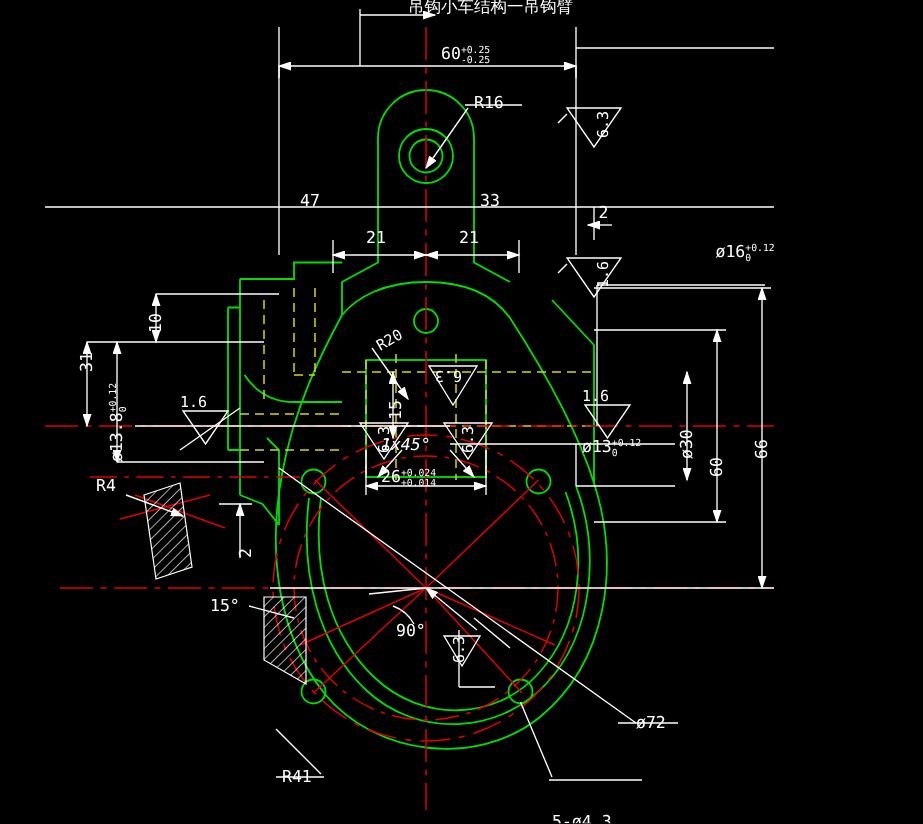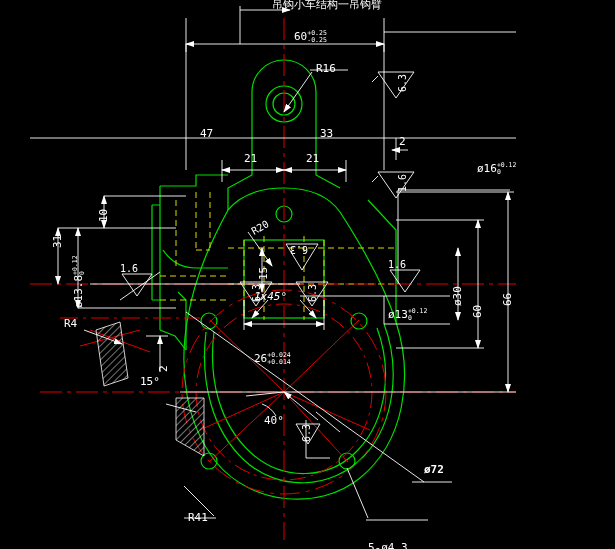--- a/index.html
+++ b/index.html
@@ -248,47 +248,47 @@
     <span>ø16</span><span class="tol"><span>+0.12</span><span>0</span></span>
   </div>
 
   <div class="lbl rot90" style="left:52px;top:248px;">31</div>
   <div class="lbl rot90" style="left:72px;top:308px;">
     <span>ø13.8</span><span class="tol"><span>+0.12</span><span>0</span></span>
   </div>
 
   <div class="lbl rot90" style="left:98px;top:222px;">10</div>
 
-  <div class="lbl" style="left:388px;top:308px;">
+  <div class="lbl" style="left:388px;top:292px;">
     <span>ø13</span><span class="tol"><span>+0.12</span><span>0</span></span>
   </div>
 
   <div class="lbl rot90" style="left:452px;top:306px;">ø30</div>
   <div class="lbl rot90" style="left:472px;top:318px;">60</div>
   <div class="lbl rot90" style="left:502px;top:306px;">66</div>
   <div class="lbl rot90" style="left:540px;top:264px;">100</div>
 
   <div class="lbl" style="left:64px;top:318px;">R4</div>
   <div class="lbl rot90" style="left:158px;top:372px;">2</div>
-  <div class="lbl" style="left:140px;top:376px;">15°</div>
+  <div class="lbl" style="left:140px;top:398px;">15°</div>
 
   <div class="lbl sm rotm30" style="left:250px;top:228px;">R20</div>
   <div class="lbl rot90" style="left:258px;top:280px;">15</div>
 
   <div class="lbl" style="left:254px;top:291px;font-style:italic;">1x45°</div>
 
-  <div class="lbl" style="left:254px;top:312px;margin-top:40px;">
+  <div class="lbl" style="left:254px;top:312px;">
     <span>26</span><span class="tol"><span>+0.024</span><span>+0.014</span></span>
   </div>
 
-  <div class="lbl" style="left:264px;top:415px;">40°</div>
+  <div class="lbl" style="left:264px;top:415px;">90°</div>
 
   <div class="lbl" style="left:188px;top:512px;">R41</div>
   <div class="lbl" style="left:368px;top:514px;margin-top:28px;">5-ø4.3</div>
-  <div class="lbl" style="left:424px;top:464px;font-weight:bold;">ø72</div>
+  <div class="lbl" style="left:424px;top:476px;">ø72</div>
 
   <div class="lbl sm rot90" style="left:398px;top:92px;">6.3</div>
   <div class="lbl sm rot90" style="left:398px;top:192px;">1.6</div>
   <div class="lbl sm" style="left:120px;top:264px;">1.6</div>
   <div class="lbl sm" style="left:388px;top:260px;">1.6</div>
   <div class="lbl sm rot180" style="left:290px;top:244px;">6.3</div>
   <div class="lbl sm rot90" style="left:252px;top:302px;">6.3</div>
   <div class="lbl sm rot90" style="left:308px;top:302px;">6.3</div>
   <div class="lbl sm rot90" style="left:302px;top:442px;">6.3</div>
 

